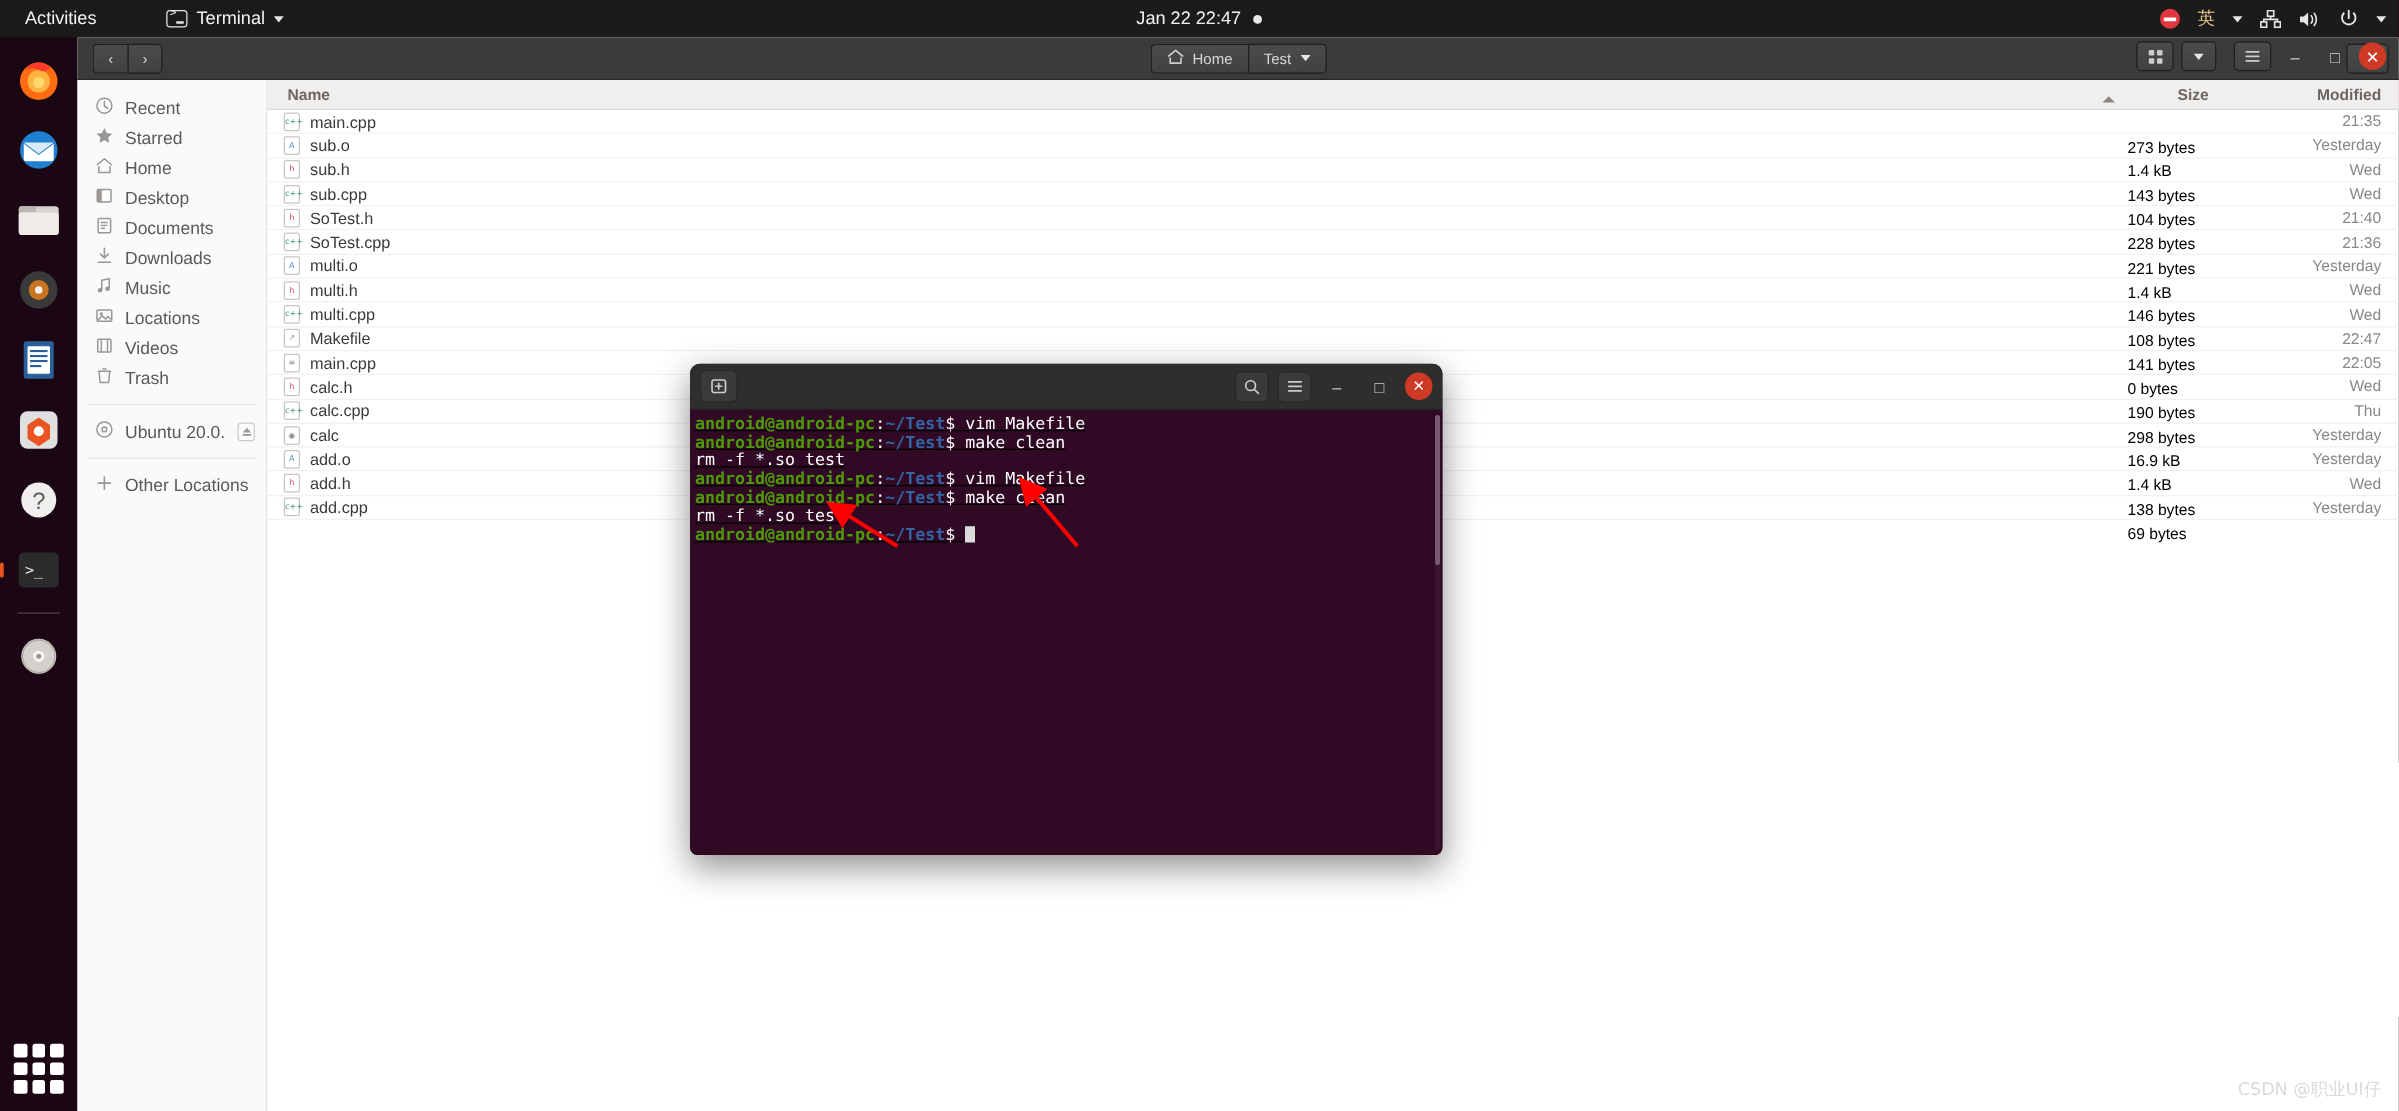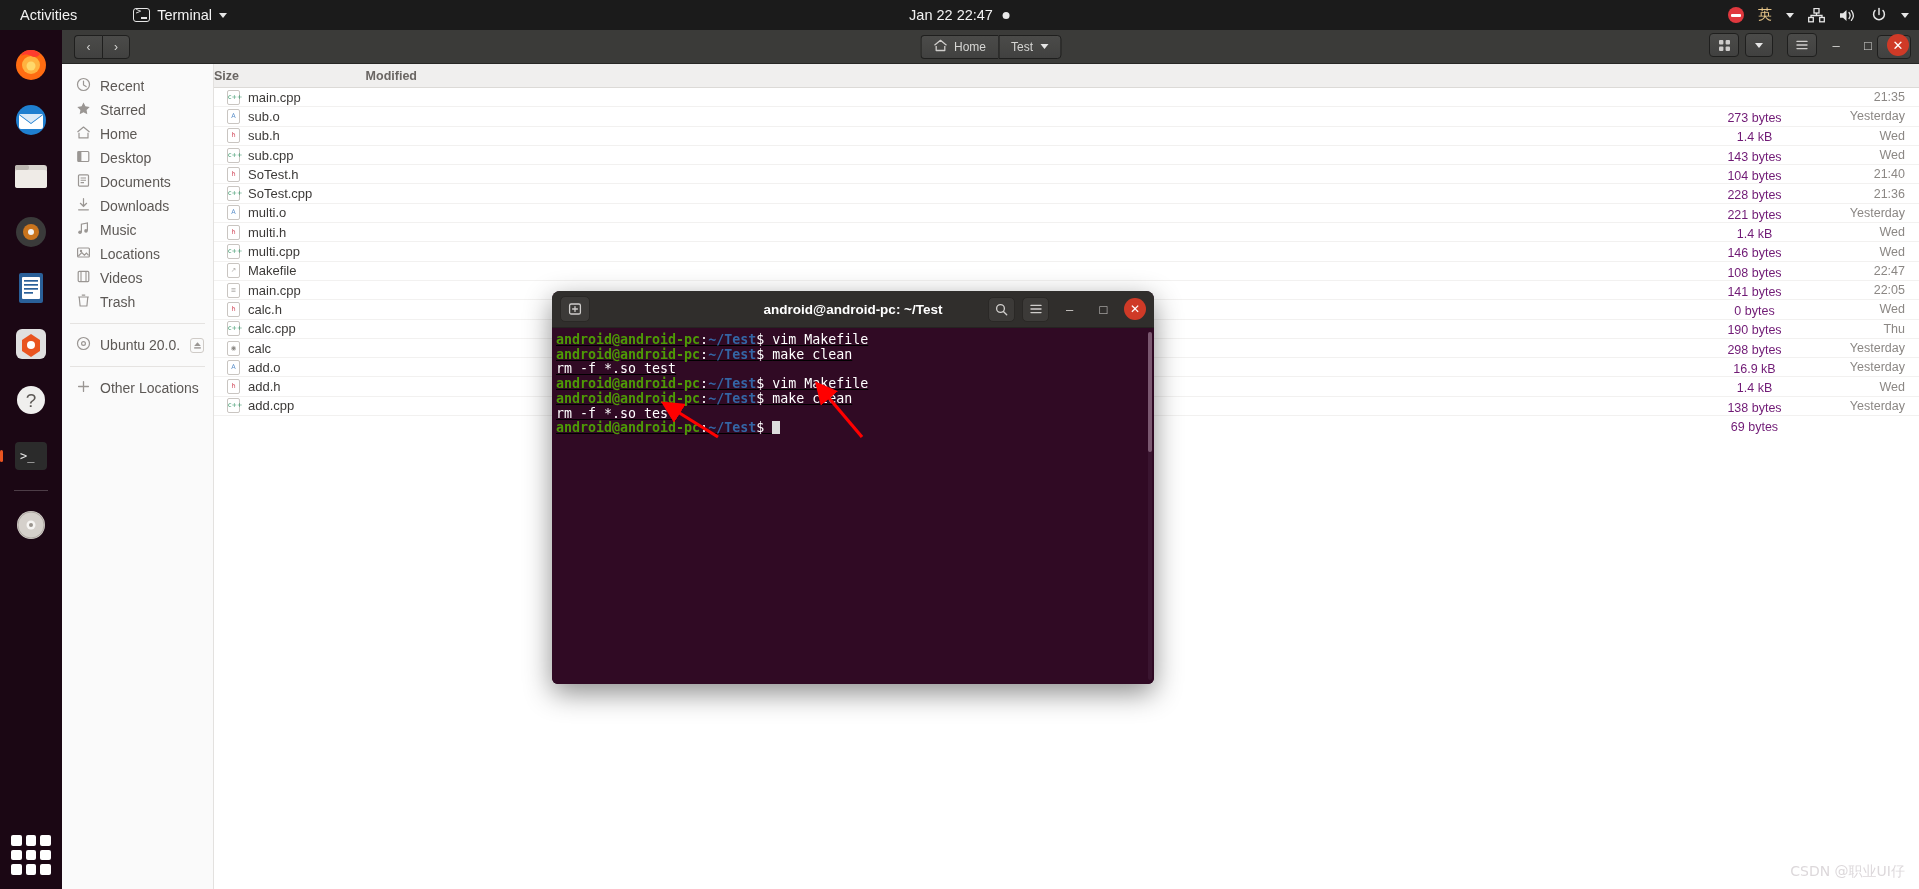--- a/index.html
+++ b/index.html
@@ -89,30 +89,30 @@
   .place-sep { height:1px; background:#e5e3e1; margin:9px 8px; }
   .eject { margin-left:auto; margin-right:9px; width:15px;height:15px;border:1px solid #cfcbc7;border-radius:3px;
      display:flex;align-items:center;justify-content:center; }
 
   #filelist { flex:1; background:#ffffff; }
   #colhead {
     height:24px; background:#f0efee; border-bottom:1px solid #dcdad7;
     display:flex; align-items:center; font-size:12.5px; color:#6a6663; font-weight:bold;
   }
   #colhead .c-name { flex:1; padding-left:16px; position:relative; }
-  #colhead .c-size { width:105px; text-align:left; }
+  #colhead .c-size { width:105px; text-align:center; }
   #colhead .c-mod  { width:112px; text-align:right; padding-right:14px; }
   .sortarrow { position:absolute; right:10px; top:8px; width:0;height:0;
      border-left:5px solid transparent;border-right:5px solid transparent;border-bottom:5px solid #8a8683;}
   .frow {
     height:19.3px; display:flex; align-items:center; font-size:13px; color:#3c3a38;
     border-bottom:1px solid #f2f1f0;
   }
   .frow .f-name { flex:1; display:flex; align-items:center; gap:8px; padding-left:13px;}
-  .frow .f-size { width:105px; text-align:center; color:#701a75; font-size:12.5px;margin-top:42px;}
+  .frow .f-size { width:105px; text-align:left; color:#000000; font-size:12.5px;margin-top:42px;}
   .frow .f-mod  { width:112px; text-align:right; padding-right:14px; color:#8b8784; font-size:12.5px;}
   .ficon { width:13px;height:15px;border:1px solid #c9c5c1;border-radius:2px;background:#fff;
      font-size:6.5px; line-height:13px; text-align:center; font-family:"DejaVu Sans", sans-serif; }
   .ficon.cpp { color:#3f9a6e; }
   .ficon.h   { color:#d1495b; }
   .ficon.obj { color:#5b8fc9; }
   .ficon.mk  { color:#9b9793; }
   .ficon.txt { color:#8d8a86; }
   .ficon.bin { color:#8d8a86; }
 
@@ -413,20 +413,24 @@
         <div class="place">
           <span><svg width="15" height="15" viewBox="0 0 15 15">
                 <path d="M7.5 2.6v9.8M2.6 7.5h9.8" stroke="#9a9693" stroke-width="1.3" stroke-linecap="round"></path>
               </svg></span>
           <span class="plabel">Other Locations</span>
         </div>
       </div>
 
       <div id="filelist">
         <div id="colhead">
+          <div class="c-name">
+            <span>Name</span>
+            <span class="sortarrow"></span>
+          </div>
           <div class="c-size">Size</div>
           <div class="c-mod">Modified</div>
         </div>
         <div id="rows">
             <div class="frow">
               <div class="f-name">
                 <span class="ficon cpp">c++</span>
                 <span>main.cpp</span>
               </div>
               <div class="f-size">273 bytes</div>
@@ -566,21 +570,20 @@
   </div>
 
   <div id="terminal">
     <div id="tm-header">
       <div class="tmbtn">
         <svg width="14" height="14" viewBox="0 0 14 14">
             <rect x="1.6" y="2" width="10.8" height="10" rx="1.6" fill="none" stroke="#cfcdcb" stroke-width="1.3"></rect>
             <path d="M7 4.6v4.8M4.6 7h4.8" stroke="#cfcdcb" stroke-width="1.3" stroke-linecap="round"></path>
           </svg>
       </div>
-      <div id="tm-title">android@android-pc: ~/Test</div>
       <div class="tm-right">
         <div class="tmsq">
           <svg width="13" height="13" viewBox="0 0 13 13">
               <circle cx="5.5" cy="5.5" r="3.9" fill="none" stroke="#cfcdcb" stroke-width="1.35"></circle>
               <path d="M8.4 8.4L11.7 11.7" stroke="#cfcdcb" stroke-width="1.35" stroke-linecap="round"></path>
             </svg>
         </div>
         <div class="tmsq">
           <svg width="14" height="12" viewBox="0 0 14 12">
               <g stroke="#cfcdcb" stroke-width="1.4" stroke-linecap="round">

